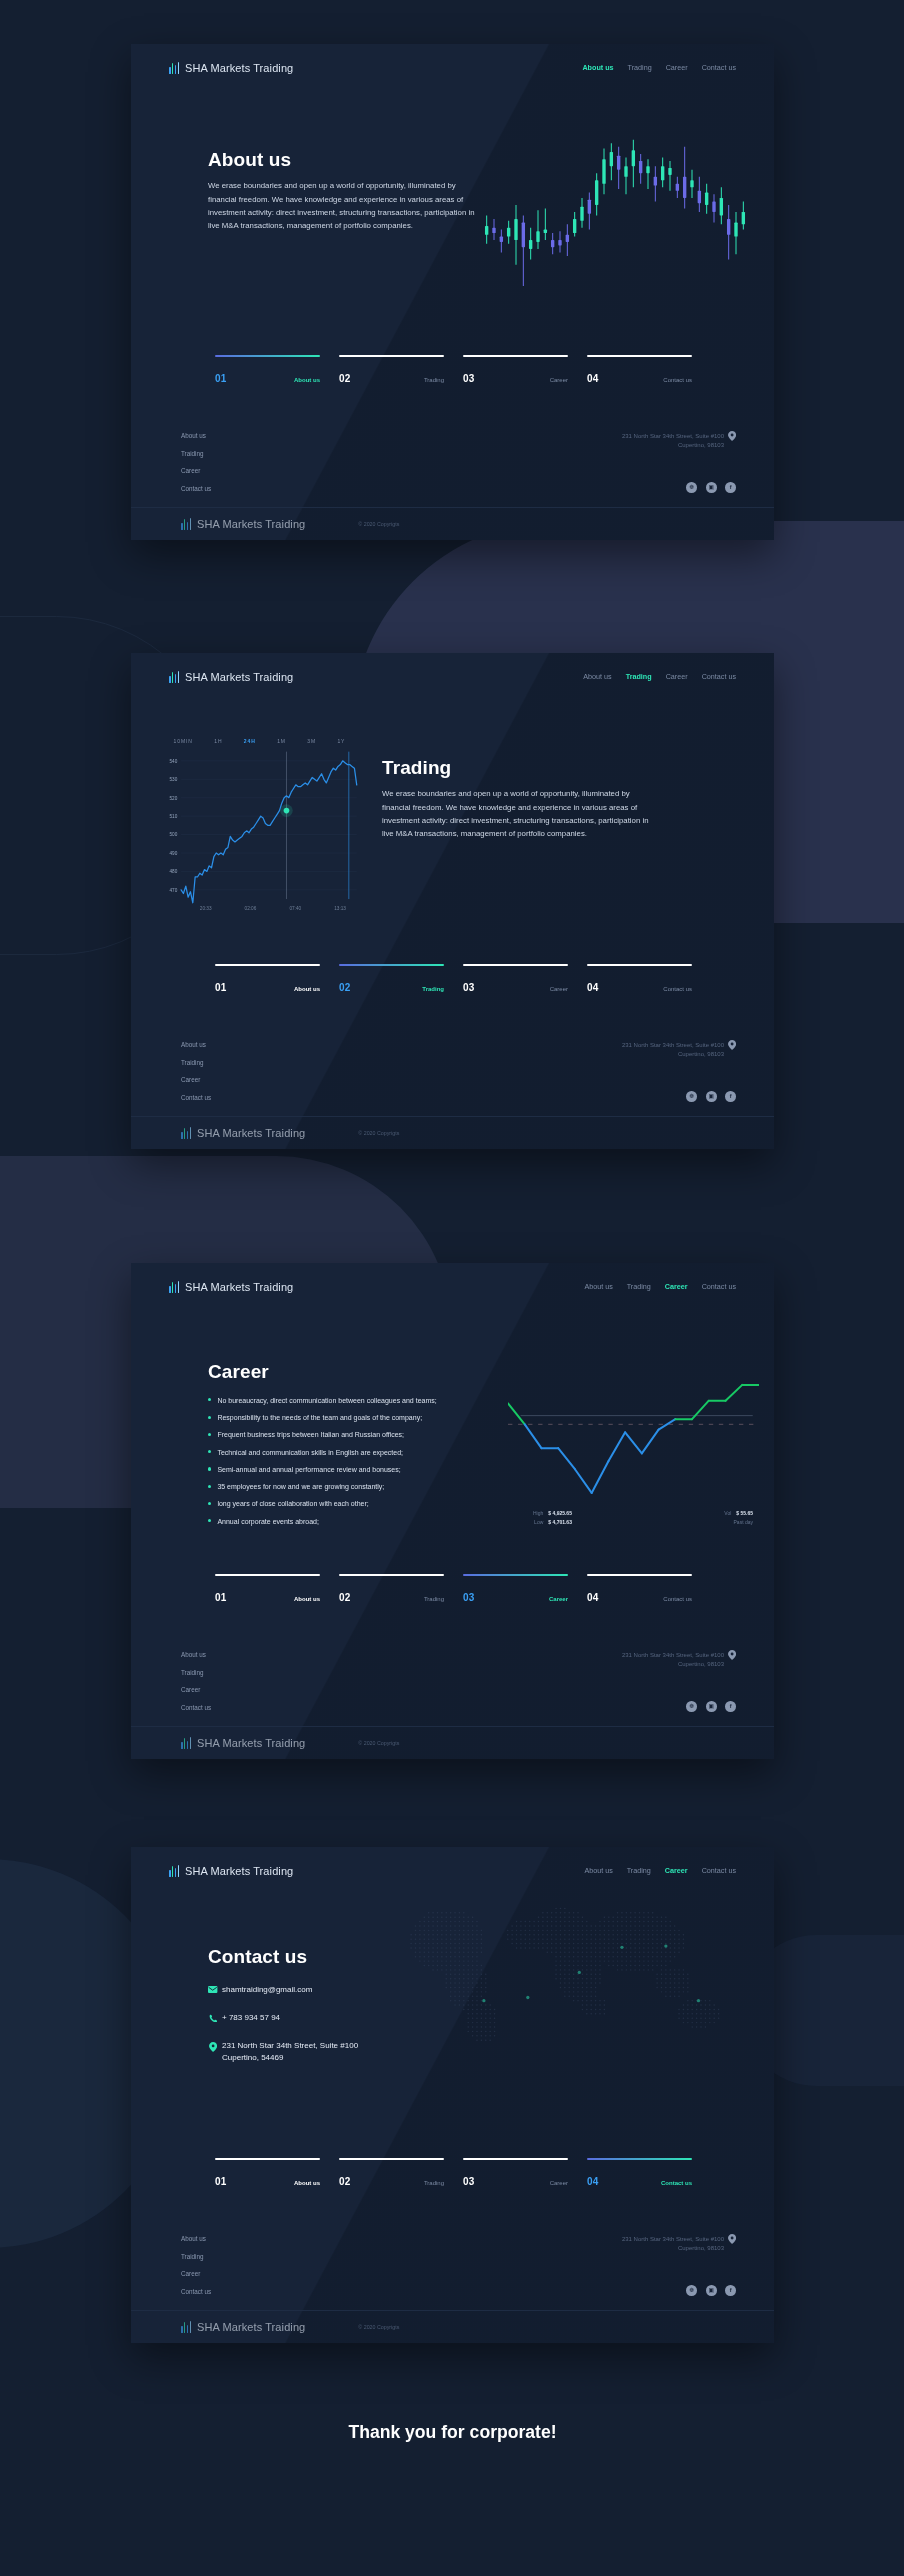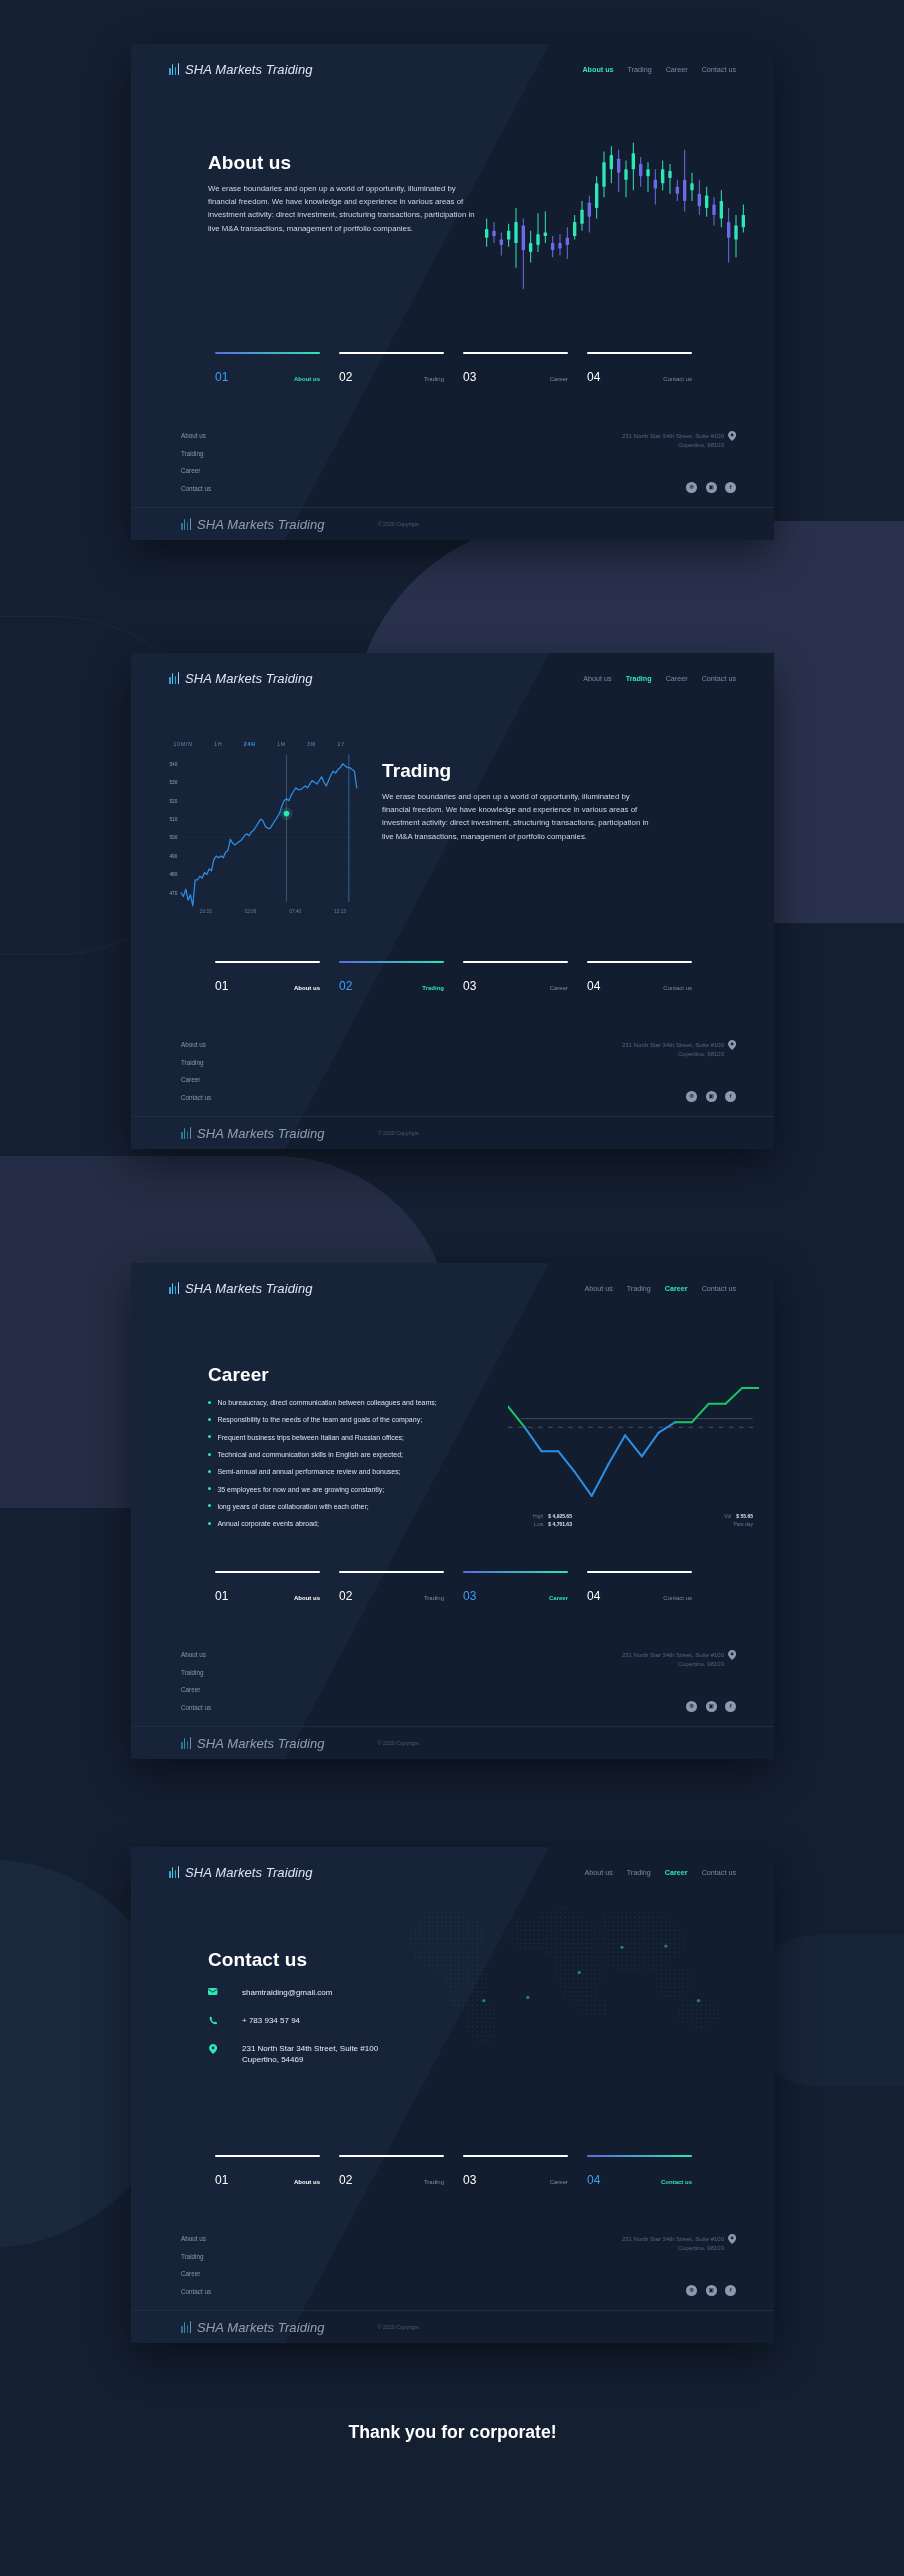--- a/index.html
+++ b/index.html
@@ -30,21 +30,21 @@
     background:linear-gradient(118deg, rgba(255,255,255,0) 0%, rgba(255,255,255,0) 46%, rgba(11,20,34,.40) 46.2%, rgba(11,20,34,.40) 100%);}
   .s1{top:44px;height:496px;}
   .s2{top:653px;height:496px;}
   .s3{top:1263px;height:496px;}
   .s4{top:1847px;height:496px;}
 
   
   .hdr{position:relative;z-index:4;display:flex;align-items:center;
     justify-content:space-between;padding:17.6px 38px 0 38px;}
   .brand{display:flex;align-items:center;gap:5.7px;}
-  .brand-name{font-size:13px;letter-spacing:0.1px;color:#dde6f2;font-weight:400;font-style:italic;}
+  .brand-name{font-size:11px;letter-spacing:0.1px;color:#dde6f2;font-weight:400;}
   .logo-mark{display:flex;align-items:flex-end;gap:1.3px;height:12.6px;}
   .logo-mark i{display:block;width:1.6px;border-radius:0.6px;}
   .logo-mark i:nth-child(1){height:7px;background:#3aa0f5;}
   .logo-mark i:nth-child(2){height:11.3px;background:#2ee6b6;}
   .logo-mark i:nth-child(3){height:8.8px;background:#3aa0f5;}
   .logo-mark i:nth-child(4){height:12.6px;background:#8fd5ff;}
   .nav{display:flex;gap:14px;font-size:7.2px;}
   .nav span{color:#7b8aa3;cursor:pointer;}
   .nav span.active{color:#2ee6b6;font-weight:700;}
 
@@ -78,34 +78,34 @@
   .career-chart{position:absolute;left:377px;top:75px;width:251px;height:157px;}
   .stats{position:absolute;left:396px;top:217px;width:226px;display:flex;
     justify-content:space-between;font-size:5px;}
   .stats .kv{display:flex;gap:5px;margin-bottom:2.5px;}
   .stats .k{color:#64748e;width:16.3px;text-align:right;}
   .stats .v{color:#dbe3ef;font-weight:700;}
   .stats .sub{color:#64748e;text-align:right;}
 
   
   .contact-txt{position:absolute;left:77px;top:69px;}
-  .crow{display:flex;align-items:flex-start;gap:24px;margin-top:16.3px;
+  .crow{display:flex;align-items:flex-start;gap:4px;margin-top:16.3px;
     font-size:8px;color:#e6ecf6;line-height:1.45;}
   .cicon{color:#2ee6b6;width:10px;flex:none;display:flex;justify-content:center;
     padding-top:1.3px;}
   .worldmap{position:absolute;right:0;top:25px;width:402px;height:251px;opacity:.5;}
 
   
   .pager{position:absolute;left:84px;bottom:156px;width:477px;display:flex;
     gap:19px;z-index:4;}
   .pg{flex:1;}
   .pg .rule{height:1.6px;background:#ffffff;border-radius:1.3px;}
   .pg.on .rule{background:linear-gradient(90deg,#5a6ce0 0%,#2ee6b6 100%);}
   .pg .line{display:flex;justify-content:space-between;align-items:baseline;margin-top:4.4px;}
-  .pg .num{font-size:12px;font-weight:400;color:#fff;letter-spacing:0.2px;margin-top:12px;}
+  .pg .num{font-size:10px;font-weight:700;color:#fff;letter-spacing:0.2px;margin-top:12px;}
   .pg.on .num{color:#3aa0f5;}
   .pg .lbl{font-size:6px;color:#7b8aa3;}
   .pg.on .lbl{color:#2ee6b6;font-weight:700;}
   .pg .lbl.w{color:#fff;font-weight:700;}
 
   
   .foot{position:absolute;left:0;right:0;bottom:0;height:123px;z-index:4;}
   .foot-links{position:absolute;left:50px;top:15px;}
   .foot-links a{display:block;font-size:6.3px;color:#8b99b1;margin-bottom:10.7px;
     text-decoration:none;}

